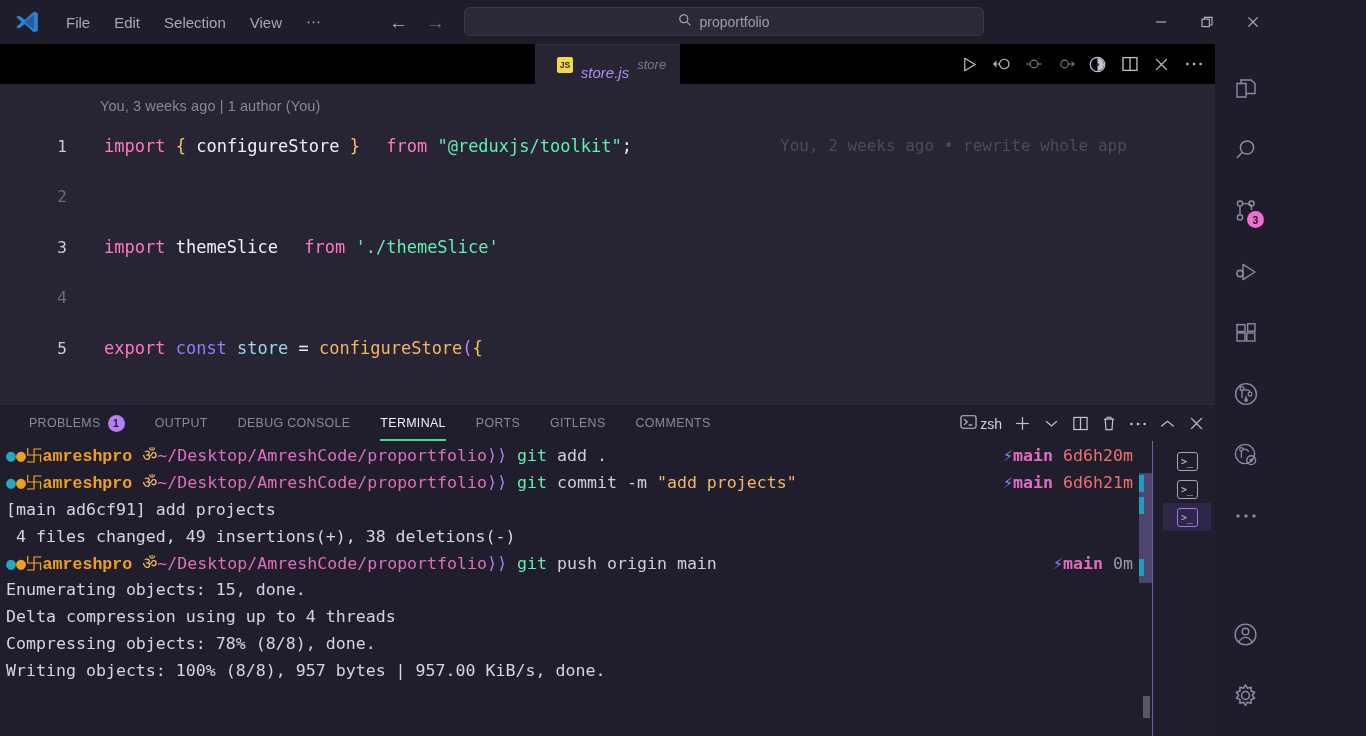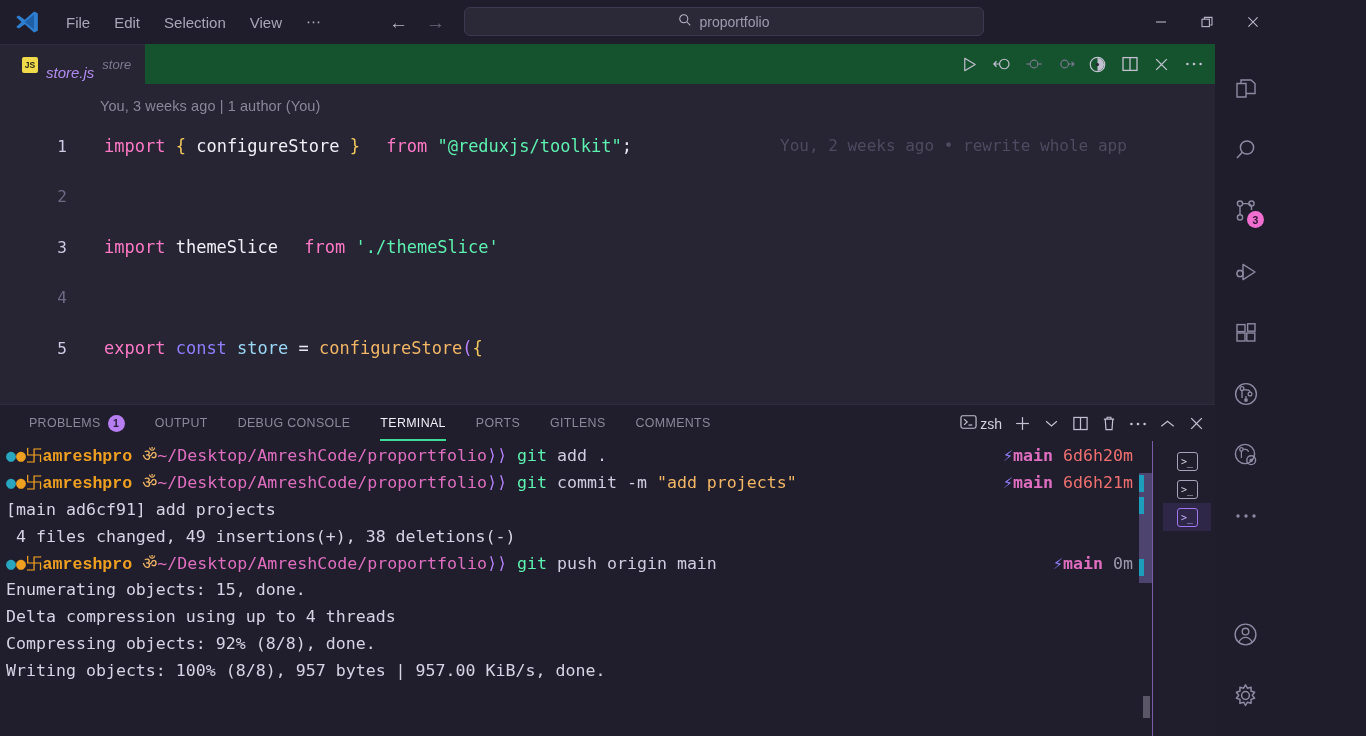--- a/index.html
+++ b/index.html
@@ -39,22 +39,22 @@
     width: 46px; height: 44px; display: flex; align-items: center; justify-content: center;
     color: #b9b6c7; font-size: 15px;
   }
 
   
   .body-row { flex: 1; display: flex; min-height: 0; }
   .main-col { flex: 1; display: flex; flex-direction: column; min-width: 0; background: #272434; }
 
   
   .tabbar {
-    height: 40px; min-height: 40px; background: #14532d;
-    display: flex; align-items: stretch; position: relative;
+    height: 40px; min-height: 40px; background: #000000;
+    display: flex; align-items: stretch; position: relative; justify-content: center;
   }
   .tab {
     display: flex; align-items: center; gap: 8px;
     padding: 0 14px 0 22px; background: #272434;
     border-top: 1px solid #2f2c3d;
     font-size: 14.5px;
   }
   .js-badge {
     width: 16px; height: 16px; background: #f0d94a; border-radius: 2px;
     color: #2a2a18; font-size: 8.5px; font-weight: bold;
@@ -430,21 +430,21 @@
         <div class="term-row">
           <div class="term">
             <div id="term-root">
                 <div class="tline"><span class="tdot">●</span><span class="tcirc">●</span><span class="tsw">卐</span><span class="tuser">amreshpro</span><span class="tout"> </span><span class="tom">ॐ</span><span class="tpath">~/Desktop/AmreshCode/proportfolio</span><span class="tarrow">⟩⟩</span><span class="tout"> </span><span class="tcmd">git</span><span class="targ"> add .</span><span class="tright" style="right: 20px;"><span class="tbolt">⚡</span><span class="tbranch">main</span><span class="tout"> </span><span class="ttime">6d6h20m</span></span></div>
                 <div class="tline"><span class="tdot">●</span><span class="tcirc">●</span><span class="tsw">卐</span><span class="tuser">amreshpro</span><span class="tout"> </span><span class="tom">ॐ</span><span class="tpath">~/Desktop/AmreshCode/proportfolio</span><span class="tarrow">⟩⟩</span><span class="tout"> </span><span class="tcmd">git</span><span class="targ"> commit -m </span><span class="tstr">"add projects"</span><span class="tright" style="right: 20px;"><span class="tbolt">⚡</span><span class="tbranch">main</span><span class="tout"> </span><span class="ttime">6d6h21m</span></span></div>
                 <div class="tline"><span class="tout">[main ad6cf91] add projects</span></div>
                 <div class="tline"><span class="tout"> 4 files changed, 49 insertions(+), 38 deletions(-)</span></div>
                 <div class="tline"><span class="tdot">●</span><span class="tcirc">●</span><span class="tsw">卐</span><span class="tuser">amreshpro</span><span class="tout"> </span><span class="tom">ॐ</span><span class="tpath">~/Desktop/AmreshCode/proportfolio</span><span class="tarrow">⟩⟩</span><span class="tout"> </span><span class="tcmd">git</span><span class="targ"> push origin main</span><span class="tright" style="right: 20px;"><span class="tbolt">⚡</span><span class="tbranch">main</span><span class="tout"> </span><span class="ttime dim">0m</span></span></div>
                 <div class="tline"><span class="tout">Enumerating objects: 15, done.</span></div>
                 <div class="tline"><span class="tout">Delta compression using up to 4 threads</span></div>
-                <div class="tline"><span class="tout">Compressing objects: 92% (8/8), done.</span></div>
+                <div class="tline"><span class="tout">Compressing objects: 78% (8/8), done.</span></div>
                 <div class="tline"><span class="tout">Writing objects: 100% (8/8), 957 bytes | 957.00 KiB/s, done.</span></div>
               </div>
             <div class="term-scroll">
               <div class="term-thumb" style="top:32px;height:110px;"></div>
               <div class="deco" style="top:34px;"></div>
               <div class="deco" style="top:56px;"></div>
               <div class="deco" style="top:118px;"></div>
               <div class="term-thumb" style="top:255px;height:22px;background:#5a5668;width:7px;right:3px;"></div>
             </div>
             <div class="term-sep"></div>

